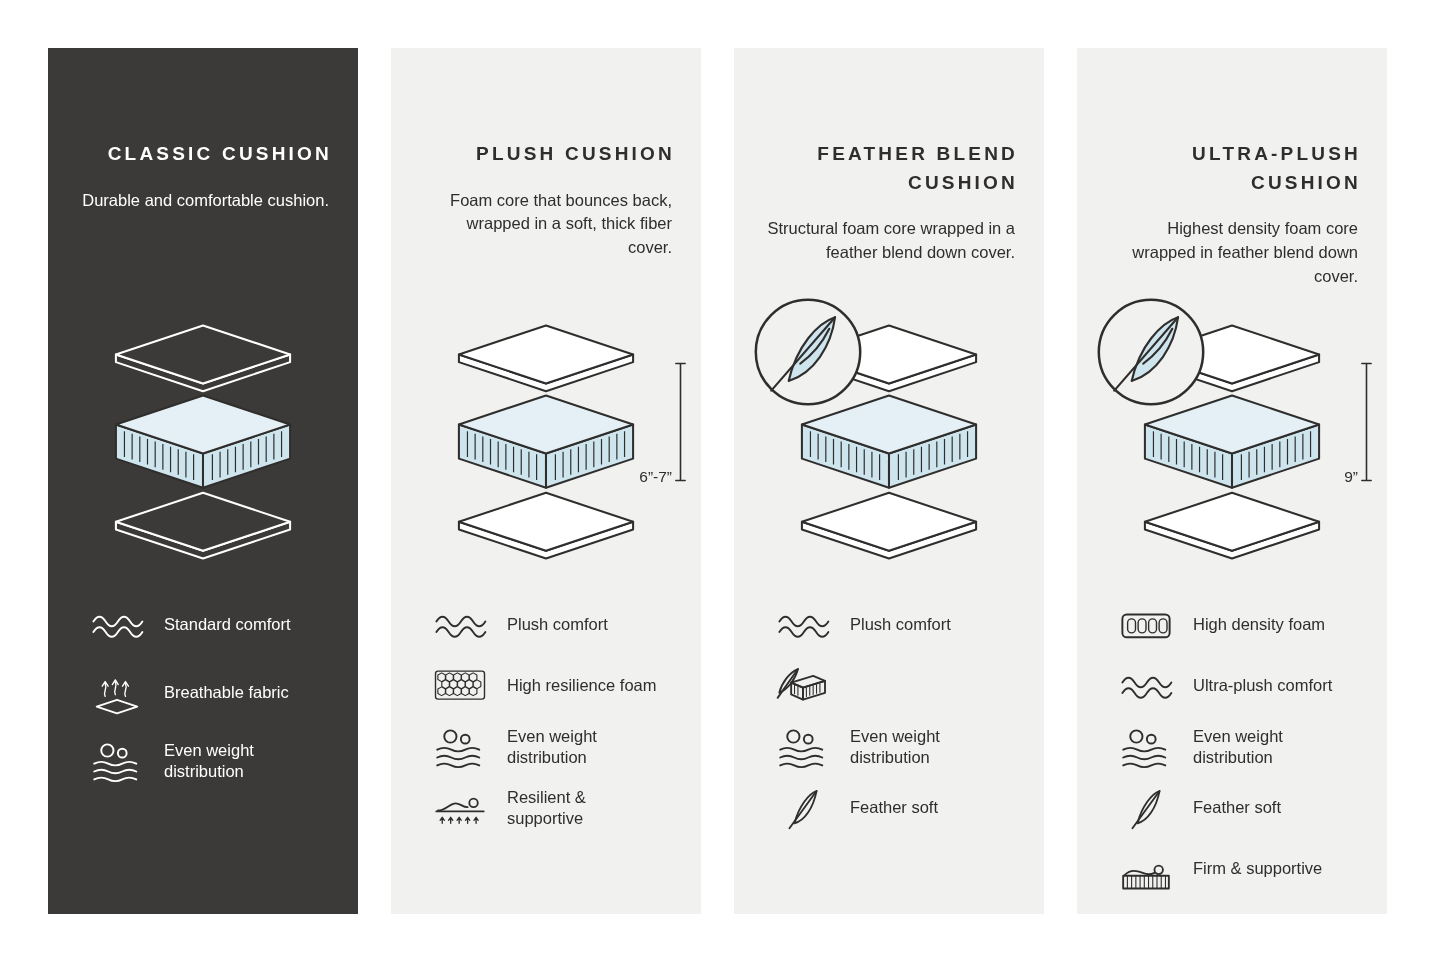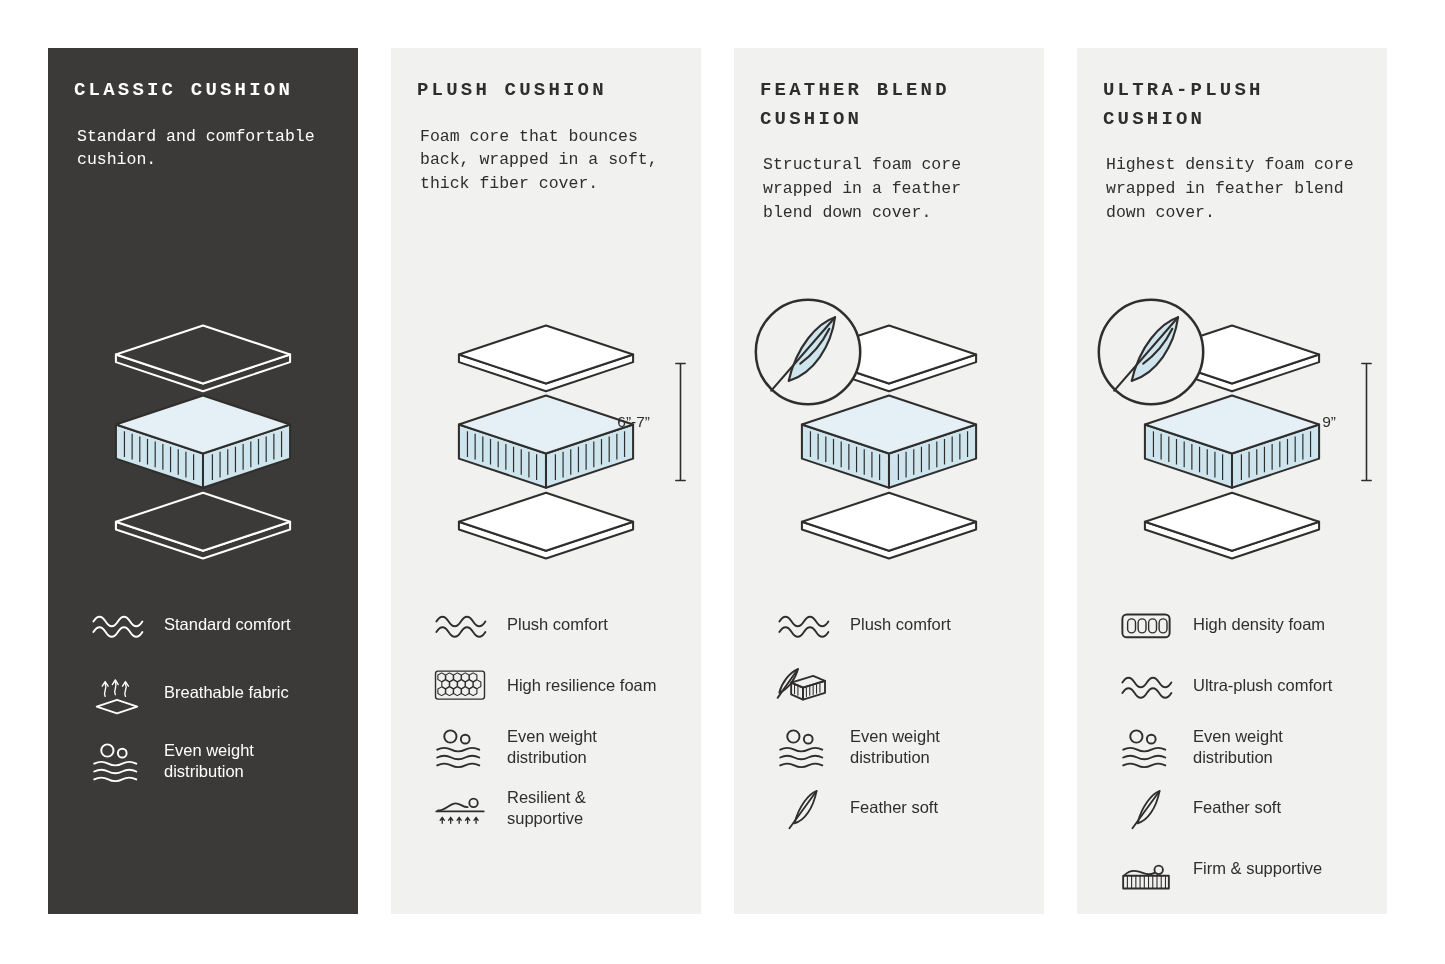--- a/index.html
+++ b/index.html
@@ -3,38 +3,38 @@
 <meta charset="utf-8">
 <style>
   * { margin:0; padding:0; box-sizing:border-box; }
   html,body { width:1445px; height:964px; background:#ffffff; font-family:"Liberation Sans", sans-serif; }
   .board { display:flex; gap:33px; padding:48px 0 0 48px; }
   .card { position:relative; width:310px; height:866px; background:#f1f1ef; color:#2f2e2d;
           --ink:#2f2e2d; --plate-fill:#ffffff; --foam:#cfe5ee; --foam-top:#e4f0f5;
           --foam-ink:#2f2e2d; --card-bg:#f1f1ef; }
   .card.dark { background:#3b3a38; color:#ffffff; --ink:#ffffff; --plate-fill:#3b3a38; --card-bg:#3b3a38; }
 
-  .card-head { padding:28px 26px 0; text-align:left;font-family:Liberation Mono, monospace; }
+  .card-head { padding:92px 26px 0; text-align:right; }
   .card-title { font-size:19px; font-weight:700; letter-spacing:3.2px; line-height:1.5; }
   .card-desc { margin:20px auto 0; font-size:16.5px; line-height:1.45; max-width:252px; }
 
   .illustration { position:absolute; top:262px; left:0; right:0; height:280px;
                   display:flex; justify-content:center; }
   .cushion { width:222px; height:252px; }
   .cushion .plate    { fill:var(--plate-fill); stroke:var(--ink); stroke-width:2.4; stroke-linejoin:round; }
   .cushion .foam-top { fill:var(--foam-top); stroke:var(--foam-ink); stroke-width:2.4; stroke-linejoin:round; }
   .cushion .foam-side{ fill:var(--foam); stroke:var(--foam-ink); stroke-width:2.4; stroke-linejoin:round; }
   .cushion .hatch    { fill:none; stroke:var(--foam-ink); stroke-width:1.4; }
 
   .badge { position:absolute; left:16px; top:-16px; width:116px; height:116px; }
   .badge circle { fill:var(--card-bg); stroke:#2f2e2d; stroke-width:2.6; }
   .badge .bf { fill:var(--foam); stroke:#2f2e2d; stroke-width:2.2; stroke-linejoin:round; }
   .badge .bs { fill:none; stroke:#2f2e2d; stroke-width:2.2; stroke-linecap:round; }
 
-  .dimension { position:absolute; right:14px; top:48px; display:flex; align-items:center; gap:24px; }
+  .dimension { position:absolute; right:14px; top:48px; display:flex; align-items:flex-end; gap:2px; }
   .dim-label { font-size:15.5px; white-space:nowrap; }
   .dim-svg { width:13px; height:128px; fill:none; stroke:currentColor; stroke-width:1.7; stroke-linecap:round; }
 
   .features { position:absolute; top:554px; left:40px; right:14px; list-style:none; }
   .feature { display:flex; align-items:center; gap:18px; min-height:46px; margin-bottom:15px; }
   .card.dark .feature { margin-bottom:22px;align-items:center; }
   .fi { flex:0 0 58px; height:46px; display:flex; align-items:center; justify-content:center; }
   .fi svg { width:56px; height:44px; fill:none; stroke:currentColor; stroke-width:2.2;
             stroke-linecap:round; stroke-linejoin:round; }
   .fi svg .thin { stroke-width:1.3; }
@@ -42,21 +42,21 @@
   .flabel { font-size:16.5px; line-height:1.3; max-width:156px; }
 </style>
 </head>
 <body>
 
 <div class="board">
 
   <section class="card dark">
     <div class="card-head">
       <h2 class="card-title">CLASSIC CUSHION</h2>
-      <p class="card-desc">Standard and comfortable cushion.</p>
+      <p class="card-desc">Durable and comfortable cushion.</p>
     </div>
     <div class="illustration">
       <svg class="cushion" viewBox="0 0 260 295">
         <path class="plate" d="M28 52L130 86L232 52L232 61L130 95L28 61Z"></path>
         <path class="plate" d="M130 18L232 52L130 86L28 52Z"></path>
         <path class="foam-side" d="M28 134L130 168L130 208L28 174Z"></path>
         <path class="foam-side" d="M130 168L232 134L232 174L130 208Z"></path>
         <path class="foam-top" d="M130 100L232 134L130 168L28 134Z"></path>
         <path class="hatch" d="M38 142L38 172M47 145L47 175M56 148L56 178M65 151L65 181M74 154L74 184M83 157L83 187M92 160L92 190M101 163L101 193M110 166L110 196M119 169L119 199M141 169L141 199M150 166L150 196M159 163L159 193M168 160L168 190M177 157L177 187M186 154L186 184M195 151L195 181M204 148L204 178M213 145L213 175M222 142L222 172"></path>
         <path class="plate" d="M28 248L130 282L232 248L232 257L130 291L28 257Z"></path>

